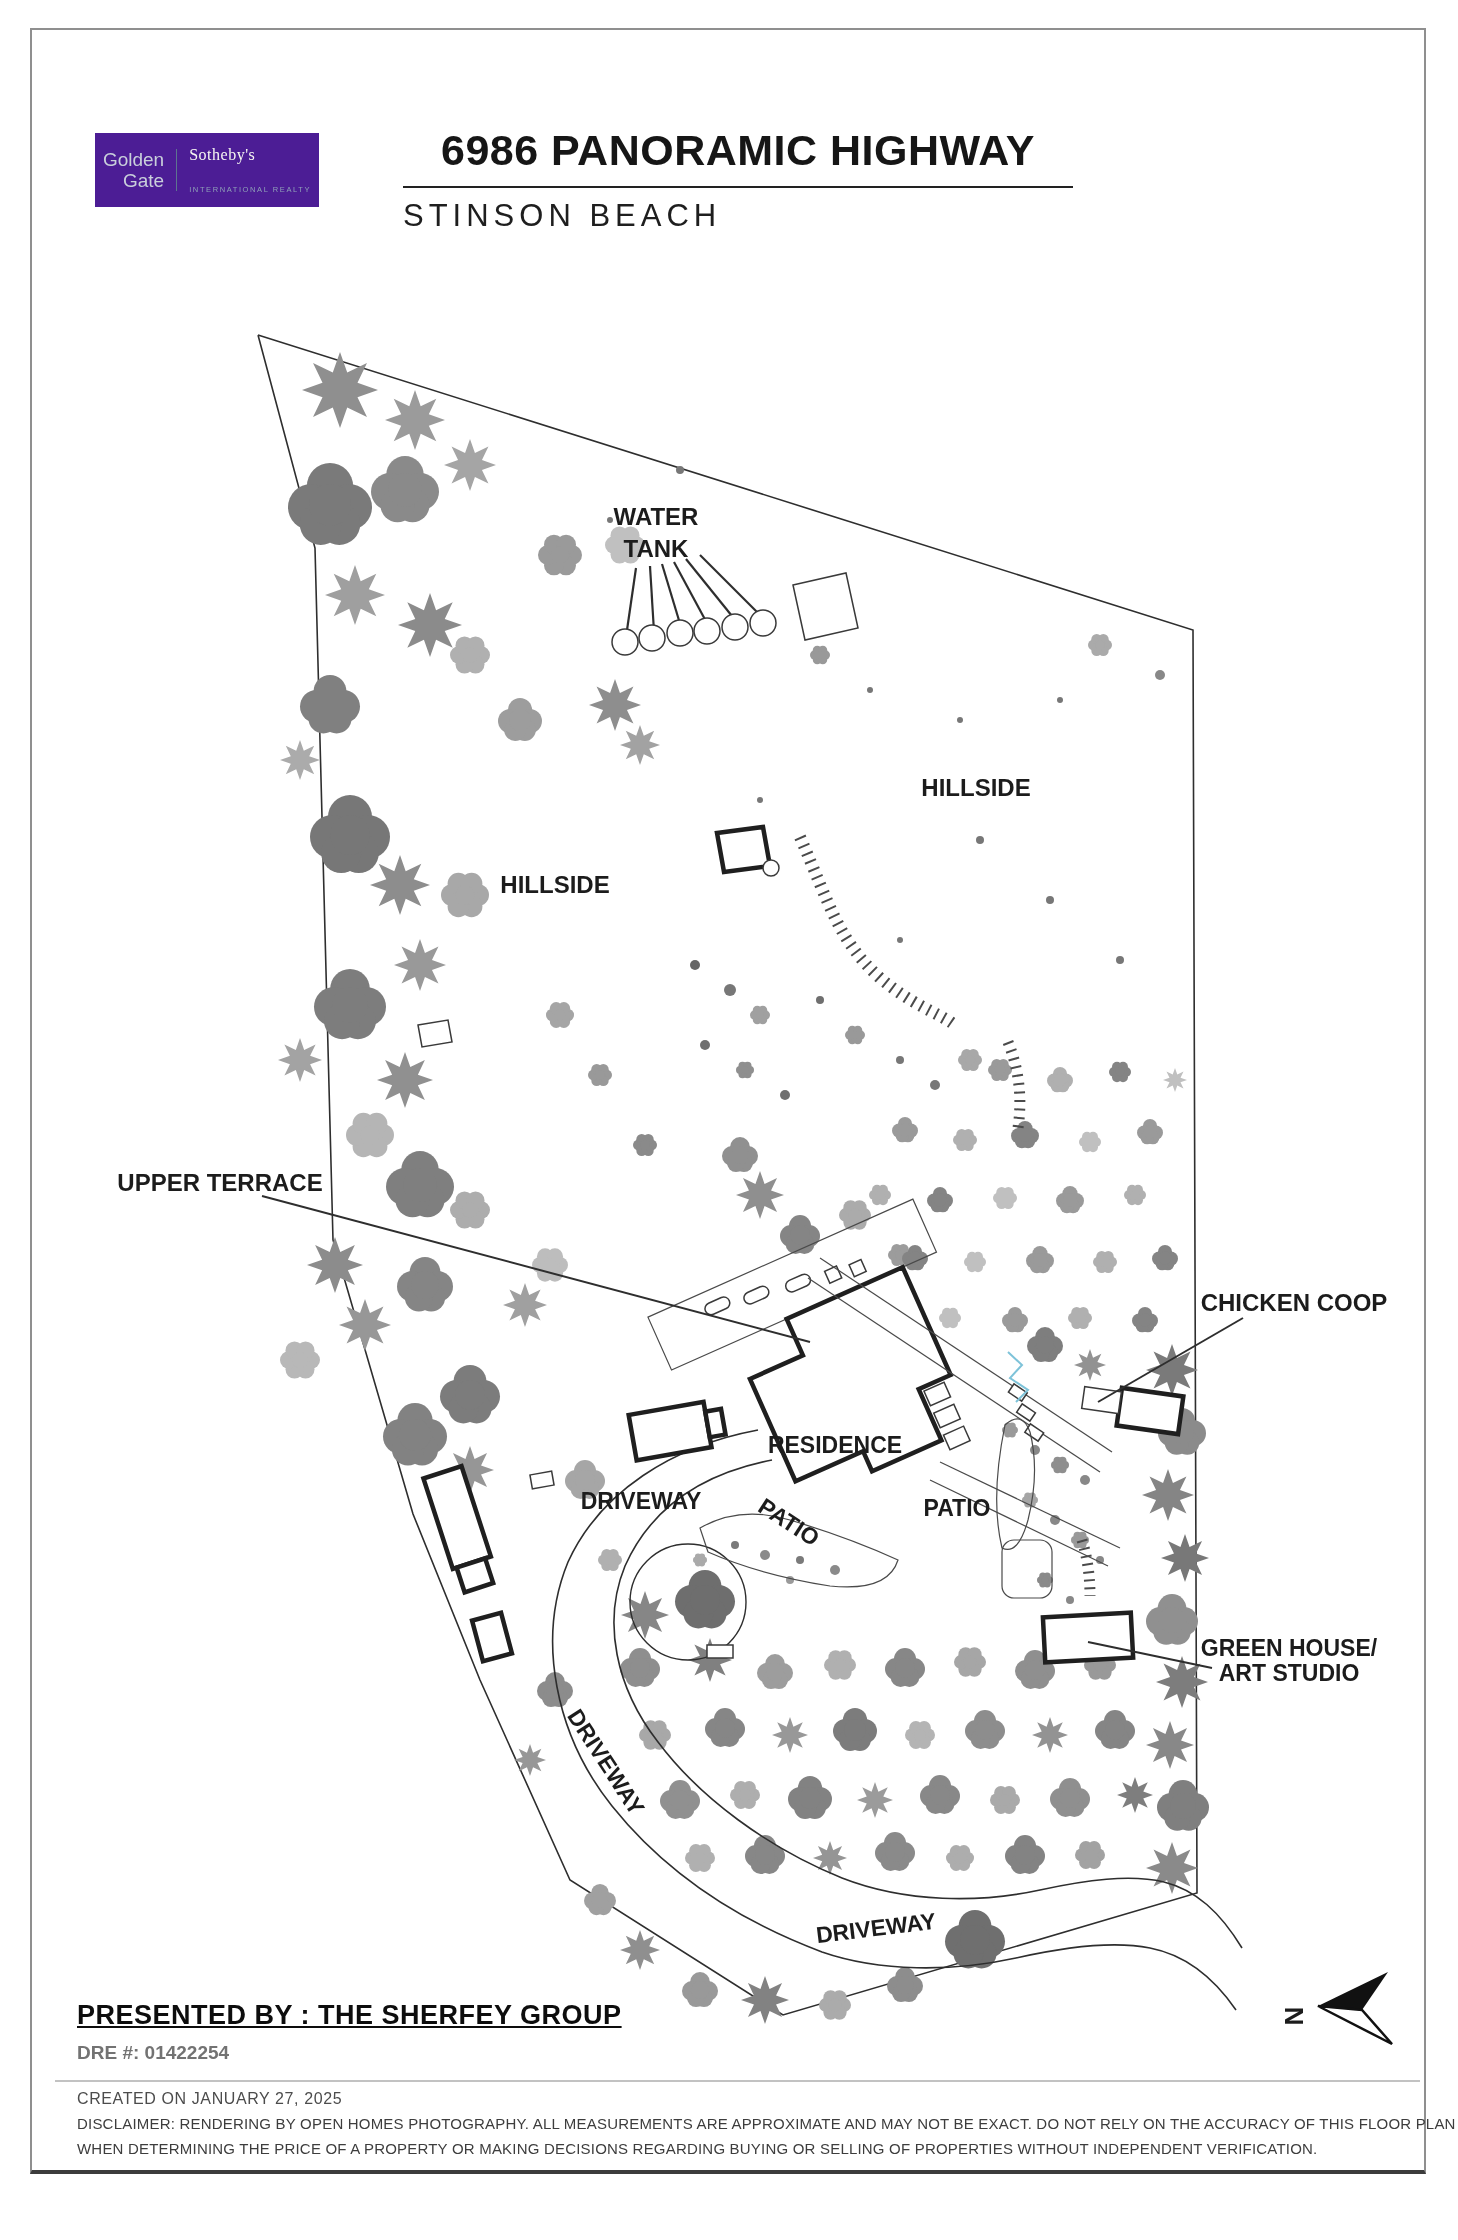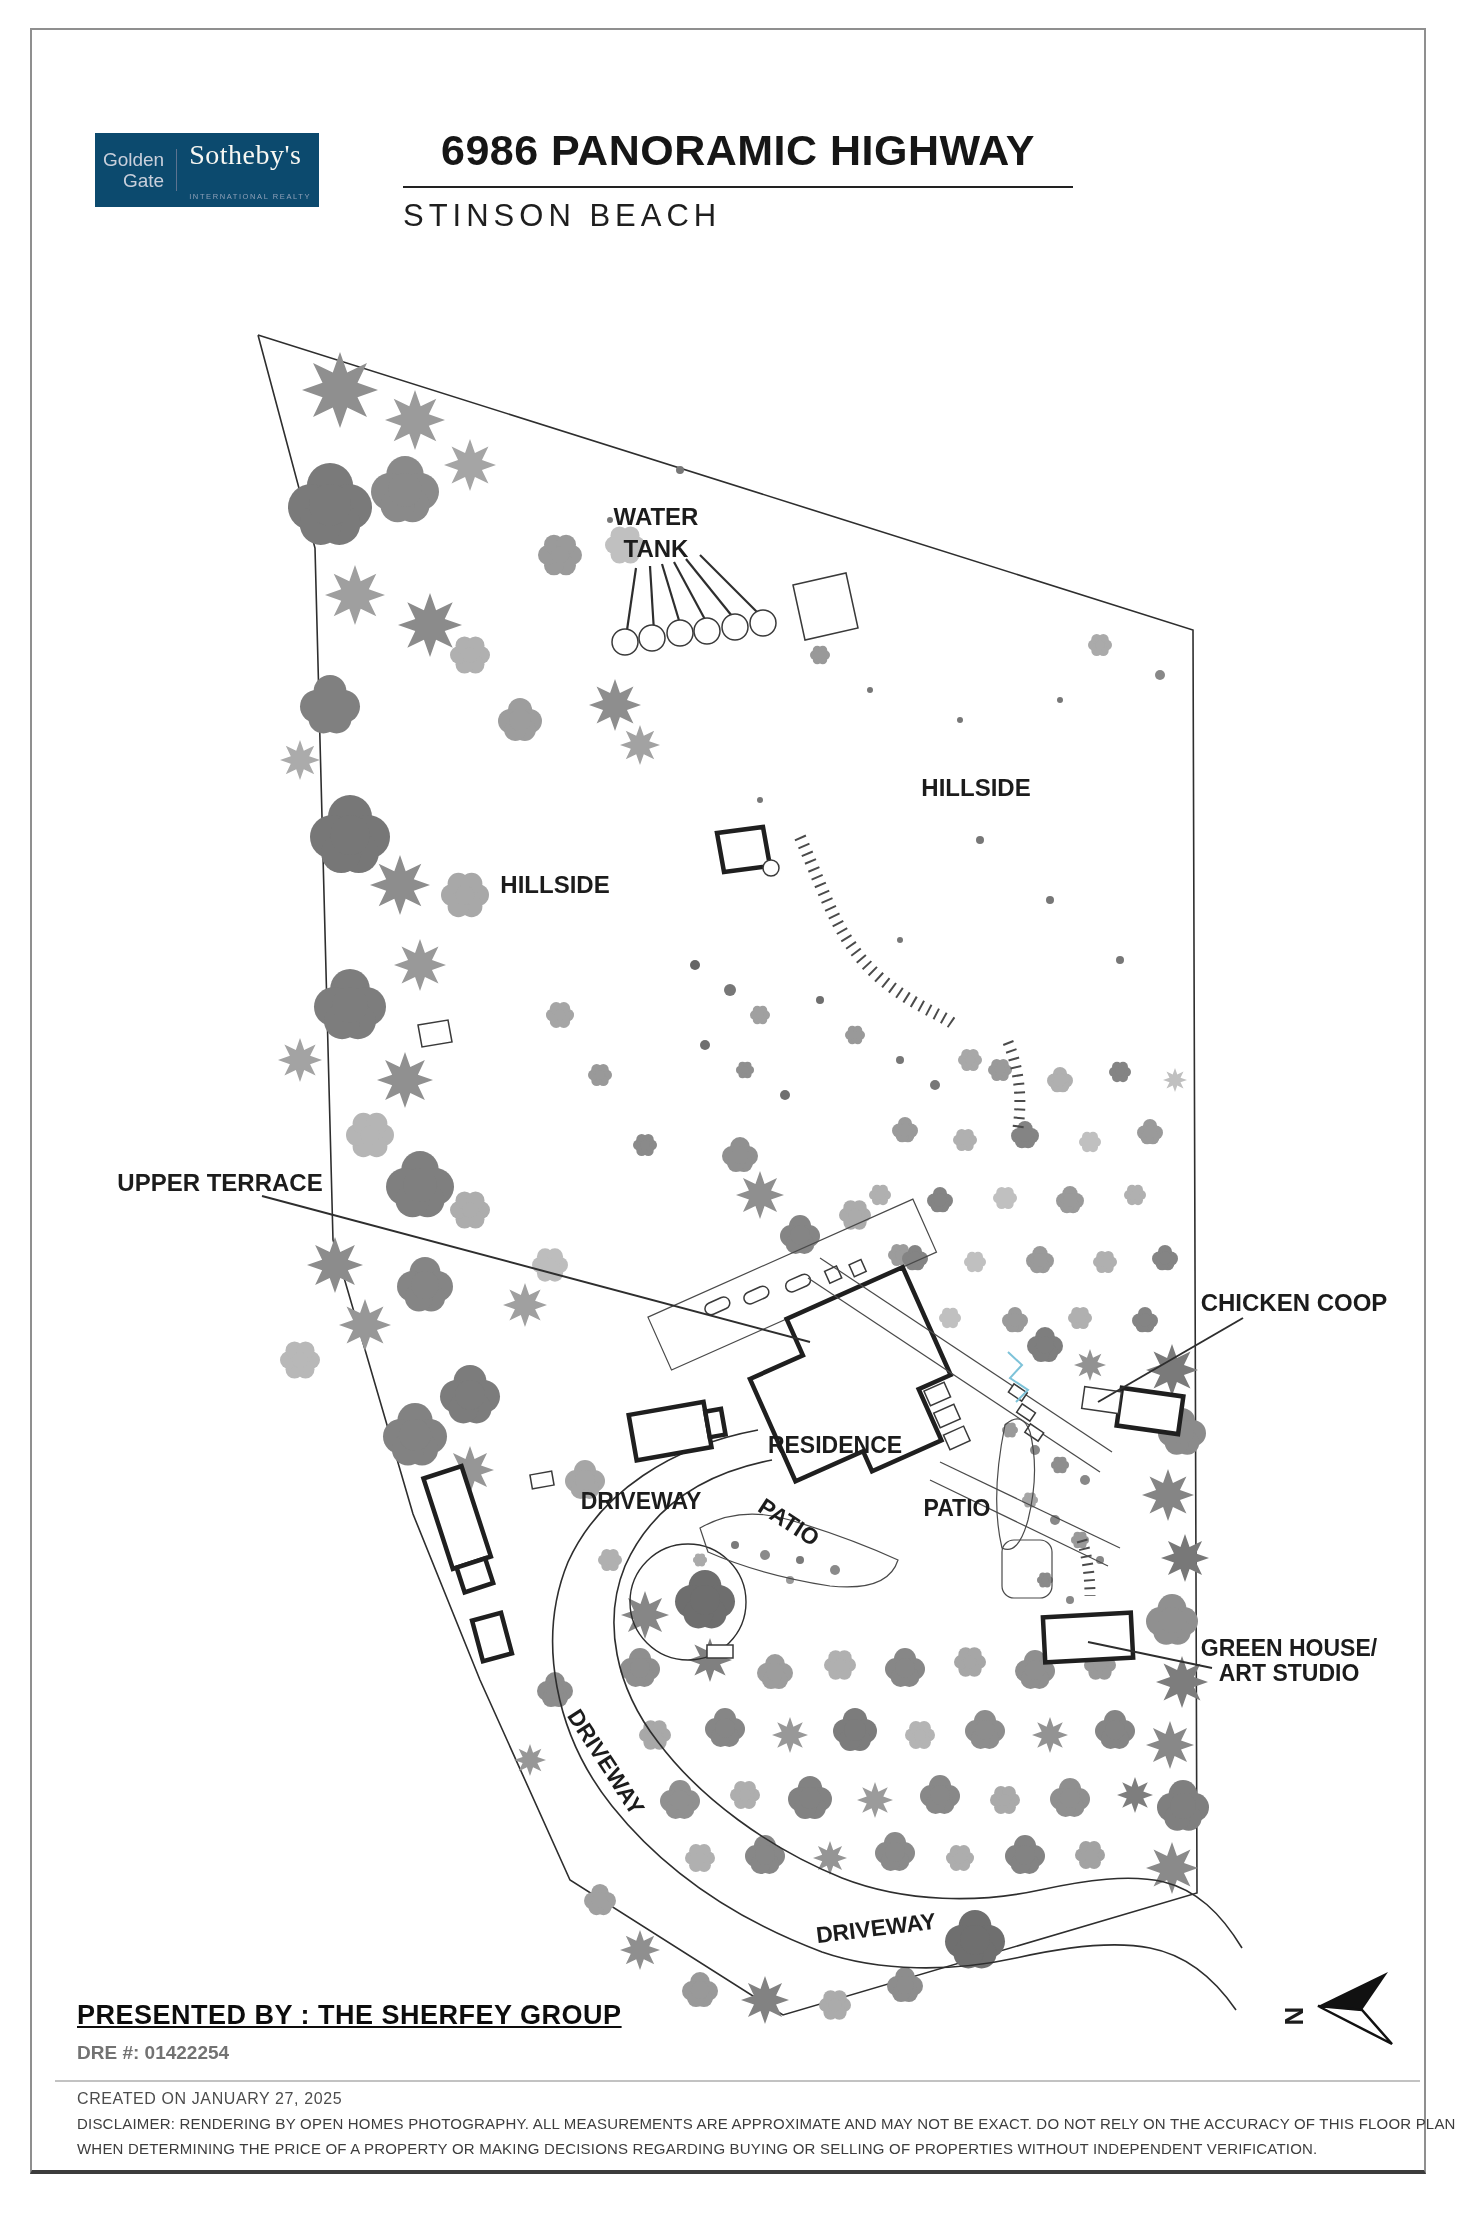--- a/index.html
+++ b/index.html
@@ -1,22 +1,22 @@
 <!DOCTYPE html>
 <html><head>
 <meta charset="utf-8">
 <style>
   html,body{margin:0;padding:0;background:#ffffff;}
   body{width:1458px;height:2240px;position:relative;font-family:"Liberation Sans",sans-serif;color:#1a1a1a;}
   .page-frame{position:absolute;left:30px;top:28px;width:1396px;height:2146px;border:2px solid #8f8f8f;border-bottom:4px solid #3c3c3c;box-sizing:border-box;}
   
-  .logo-box{position:absolute;left:95px;top:133px;width:224px;height:74px;background:#0c4a6e;display:flex;align-items:center;justify-content:center;}
+  .logo-box{position:absolute;left:95px;top:133px;width:224px;height:74px;background:#4c1d95;display:flex;align-items:center;justify-content:center;}
   .logo-left{color:#c9cfdb;font-size:19px;line-height:21px;text-align:right;padding-right:12px;border-right:1px solid #5d7390;}
   .logo-right{padding-left:12px;}
-  .logo-sothebys{color:#f7f7f2;font-family:"Liberation Serif",serif;font-size:28px;letter-spacing:0.5px;}
+  .logo-sothebys{color:#f7f7f2;font-family:"Liberation Serif",serif;font-size:16px;letter-spacing:0.5px;}
   .logo-tagline{color:#8fa0b8;font-size:7.5px;letter-spacing:1.6px;margin-top:21px;}
   .title{position:absolute;left:403px;top:126px;width:670px;text-align:center;font-size:43px;font-weight:bold;letter-spacing:0.5px;color:#161616;}
   .title-rule{position:absolute;left:403px;top:186px;width:670px;height:0;border-top:2px solid #222;}
   .subtitle{position:absolute;left:403px;top:198px;width:670px;text-align:left;font-size:31px;letter-spacing:5px;color:#1e1e1e;}
   
   .presented{position:absolute;left:77px;top:2000px;font-size:27px;font-weight:bold;color:#0d0d0d;letter-spacing:0.5px;text-decoration:underline;}
   .dre{position:absolute;left:77px;top:2042px;font-size:19px;font-weight:bold;color:#737373;}
   .footer-rule{position:absolute;left:55px;top:2080px;width:1365px;border-top:2px solid #c2c2c2;}
   .created{position:absolute;left:77px;top:2090px;font-size:16px;color:#4c4c4c;letter-spacing:0.6px;}
   .disc1{position:absolute;left:77px;top:2115px;font-size:15px;color:#3d3d3d;letter-spacing:0.2px;}

